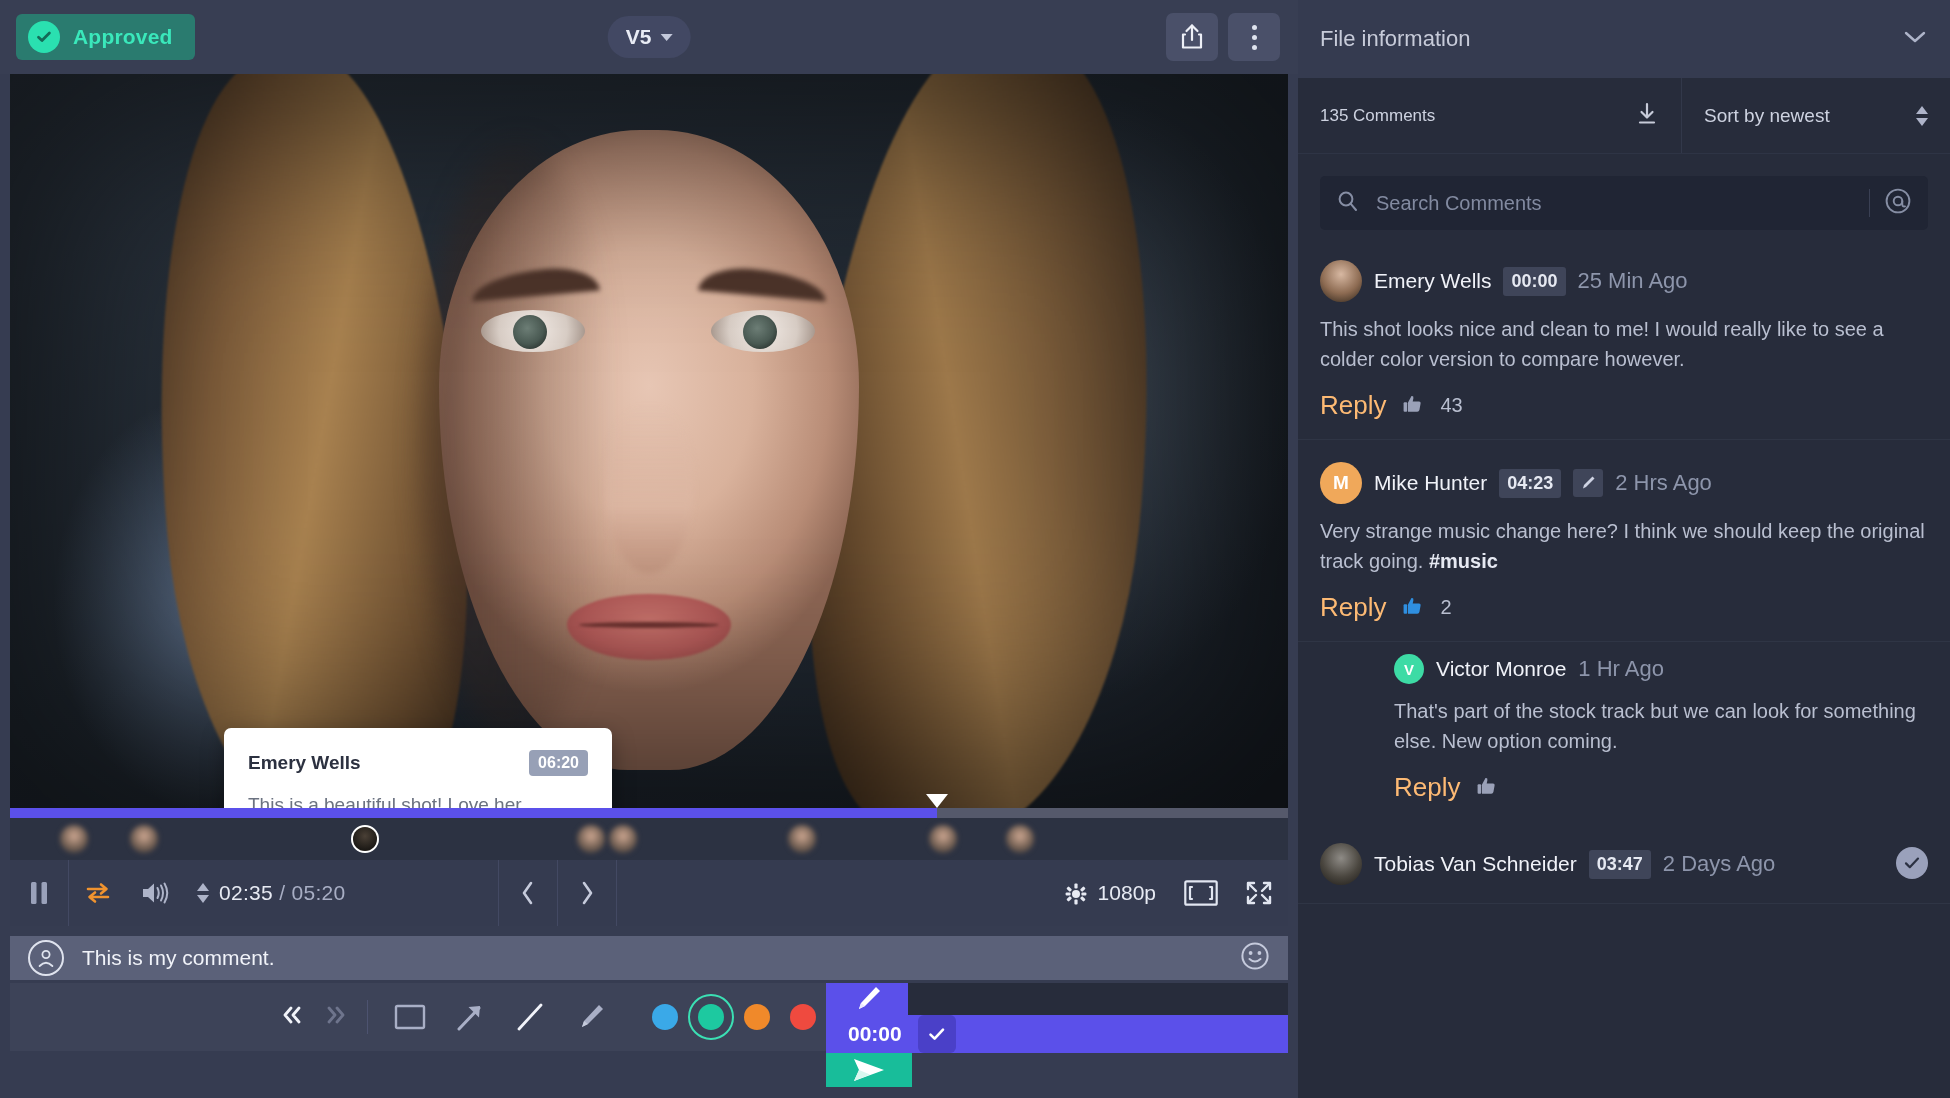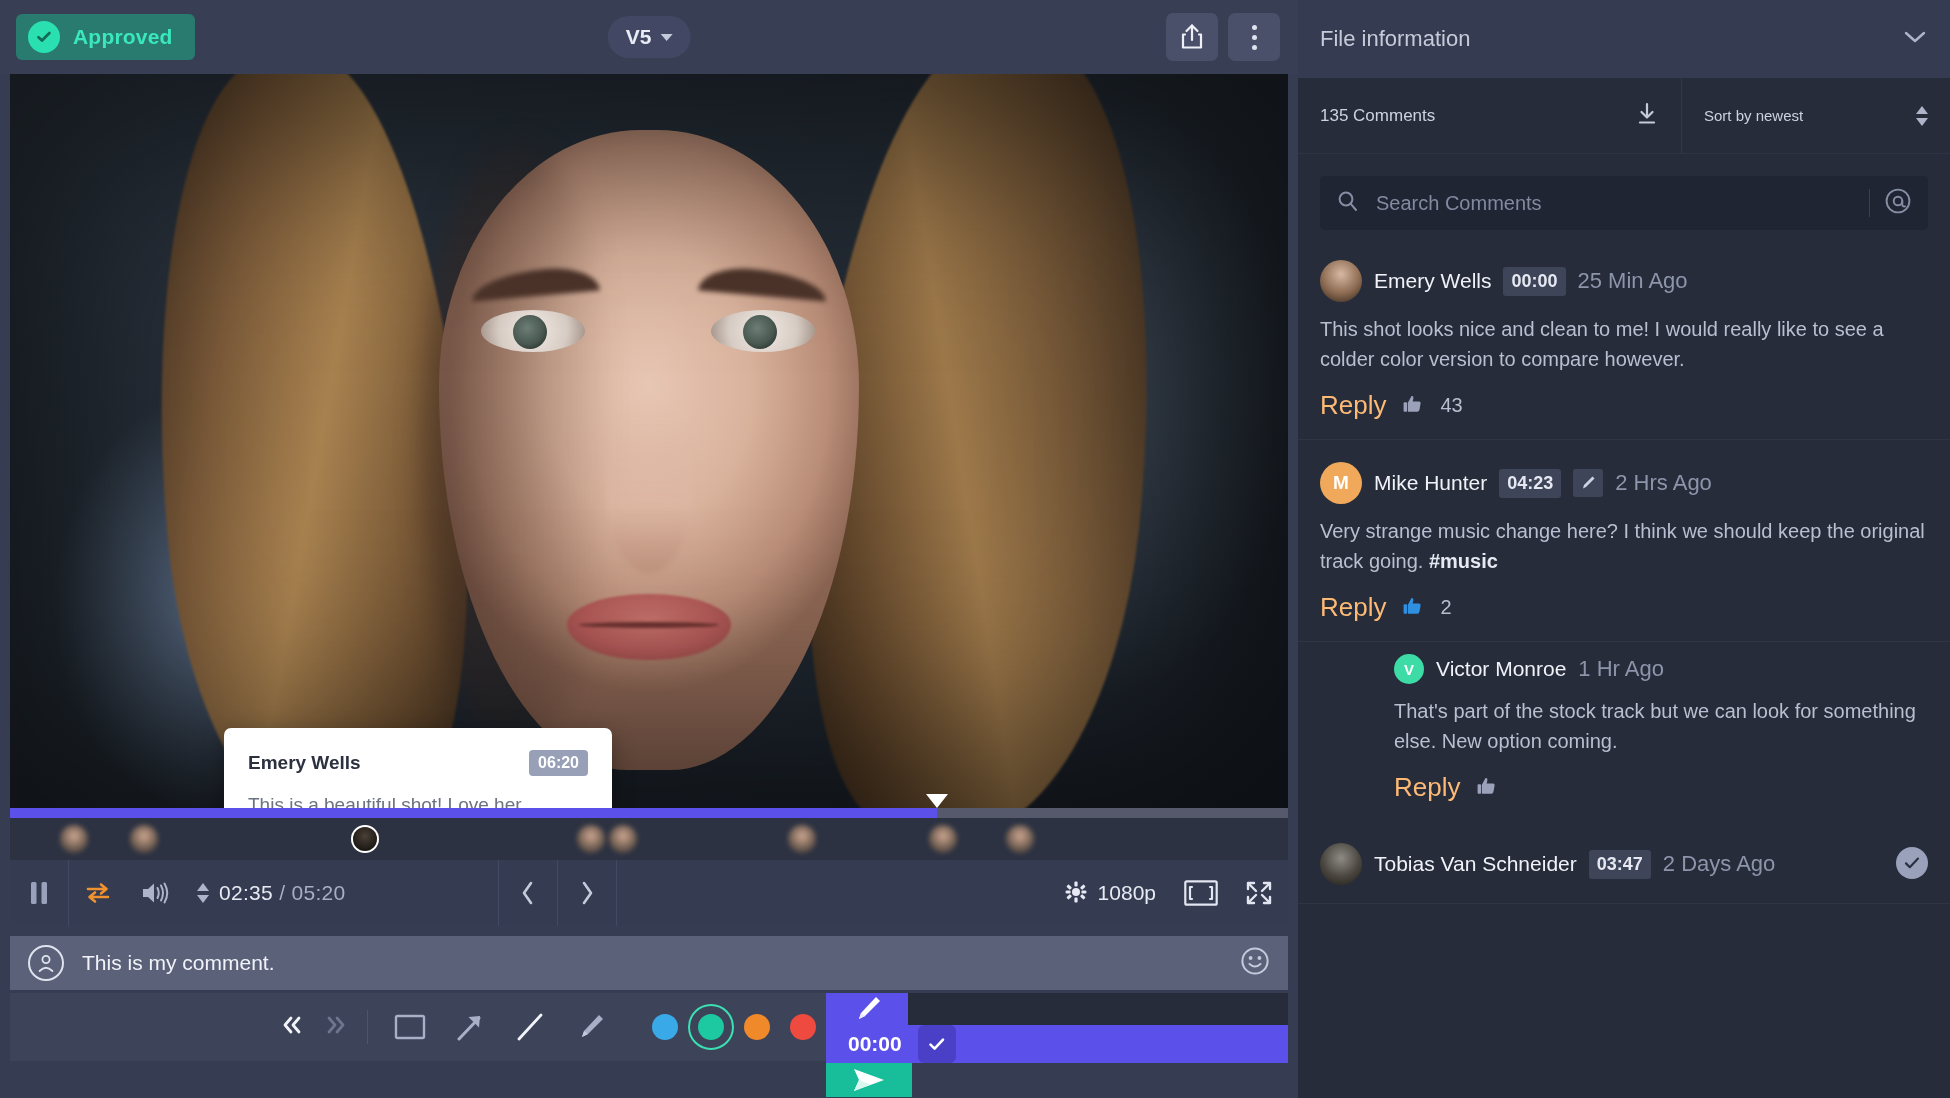--- a/index.html
+++ b/index.html
@@ -104,25 +104,25 @@
   .controls { height: 66px; margin: 0 10px; background: #353b50; display: flex; align-items: center; flex-shrink: 0; }
   .cbtn { width: 58px; height: 100%; display:flex; align-items:center; justify-content:center; }
   .sep { width: 1px; height: 100%; background: #434963; }
   .tcode { color:#e7eaf3; font-size: 21px; letter-spacing:.3px; }
   .tcode .tot { color:#a8aec4; }
   .spin { display:flex; flex-direction:column; gap:4px; align-items:center; margin-right: 10px; margin-left: 12px;}
   .spin i { display:block; width:0;height:0; }
   .spin .up { border-left:6px solid transparent;border-right:6px solid transparent;border-bottom:8px solid #aeb4c9; }
   .spin .dn { border-left:6px solid transparent;border-right:6px solid transparent;border-top:8px solid #aeb4c9; }
   .right-ctrl { margin-left:auto; display:flex; align-items:center; }
-  .qual { display:flex; align-items:flex-start; gap:11px; padding: 0 16px; }
+  .qual { display:flex; align-items:flex-end; gap:11px; padding: 0 16px; }
   .qual .q { color:#e7eaf3; font-size: 21px; }
 
   
-  .composer { height: 54px; margin: 10px 10px 0 10px; background:#5b6179; display:flex; align-items:center; padding: 0 18px; flex-shrink:0; }
+  .composer { height: 44px; margin: 10px 10px 0 10px; background:#5b6179; display:flex; align-items:center; padding: 0 18px; flex-shrink:0; }
   .composer .av { width:36px; height:36px; border-radius:50%; border:2px solid #dfe3ee; display:flex; align-items:center; justify-content:center; }
   .composer .txt { color:#f1f3f9; font-size:21px; margin-left:18px; }
   .composer .emo { margin-left:auto; }
 
   
   .anno { height: 68px; margin: 3px 10px 0 10px; background:#3d4358; display:flex; align-items:center; flex-shrink:0; }
   .anno .lspacer { width: 380px; }
   .anno .nav { display:flex; align-items:center; gap: 14px; padding-right: 18px; }
   .anno .dsep { width:1px; height:34px; background:#4d5370; }
   .anno .tools { display:flex; align-items:center; gap: 8px; padding: 0 16px; }
@@ -143,21 +143,21 @@
   .right { width: 652px; height: 1098px; background: #272c3b; display:flex; flex-direction:column; }
   .fhead { height: 78px; background:#353b50; display:flex; align-items:center; padding: 0 22px; flex-shrink:0; }
   .fhead .ft { color:#c7cbd9; font-size: 22px; }
   .fhead .chev { margin-left:auto; }
 
   .chead { height: 76px; display:flex; align-items:center; flex-shrink:0; border-bottom: 1px solid #2e3445; }
   .chead .cc { color:#cdd2e0; font-size:17px; padding-left: 22px; }
   .chead .dl { margin-left:auto; padding-right: 22px; }
   .chead .cdiv { width:1px; height: 100%; background:#32384a; }
   .chead .sortwrap { width: 268px; display:flex; align-items:center; padding: 0 22px; }
-  .chead .sort { color:#cdd2e0; font-size:15px; }
+  .chead .sort { color:#cdd2e0; font-size:19px; }
   .chead .sarr { margin-left:auto; display:flex; flex-direction:column; gap:4px; }
   .chead .sarr .u { width:0;height:0;border-left:6px solid transparent;border-right:6px solid transparent;border-bottom:8px solid #aeb4c9; }
   .chead .sarr .d { width:0;height:0;border-left:6px solid transparent;border-right:6px solid transparent;border-top:8px solid #aeb4c9; }
 
   .searchwrap { padding: 22px 22px 0 22px; flex-shrink:0; }
   .search { height: 54px; background:#20econ; background:#202534; border-radius:5px; display:flex; align-items:center; padding: 0 16px; }
   .search .ph { color:#828aa0; font-size:20px; margin-left:16px; }
   .search .atwrap { margin-left:auto; display:flex; align-items:center; gap: 14px; }
   .search .vdiv { width:1px; height:28px; background:#3a4considering; background:#3a4054; }
 

